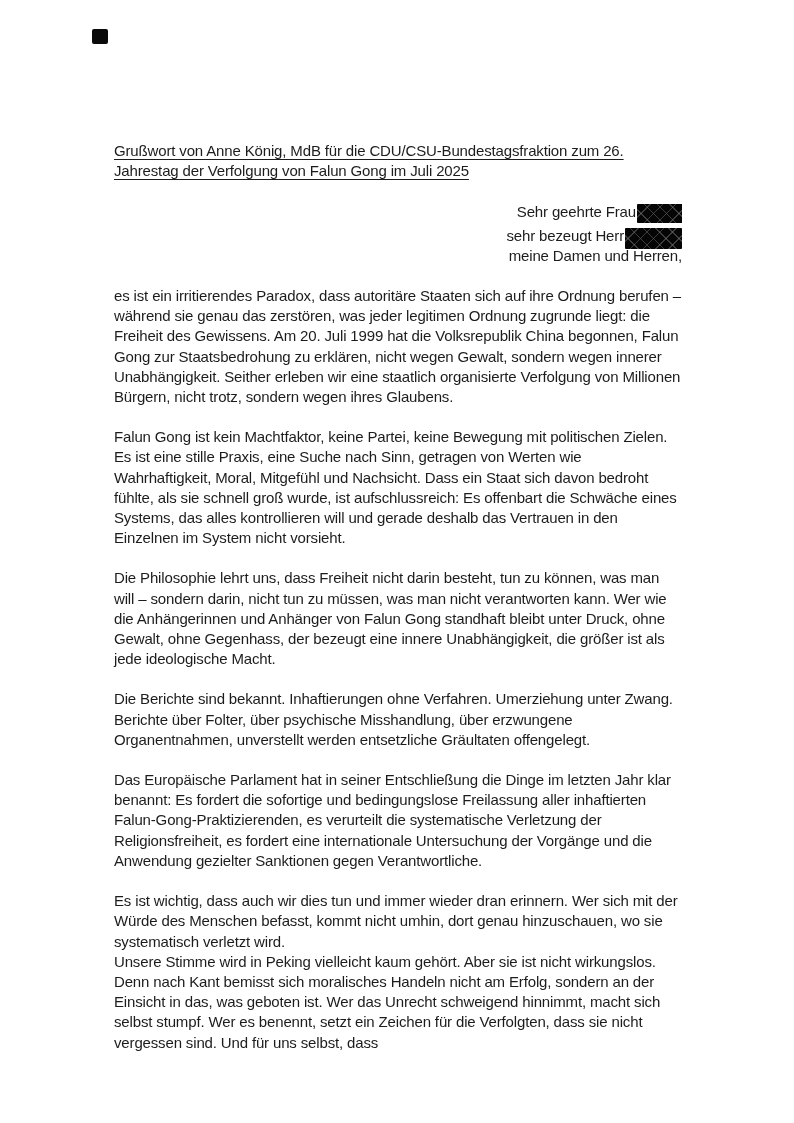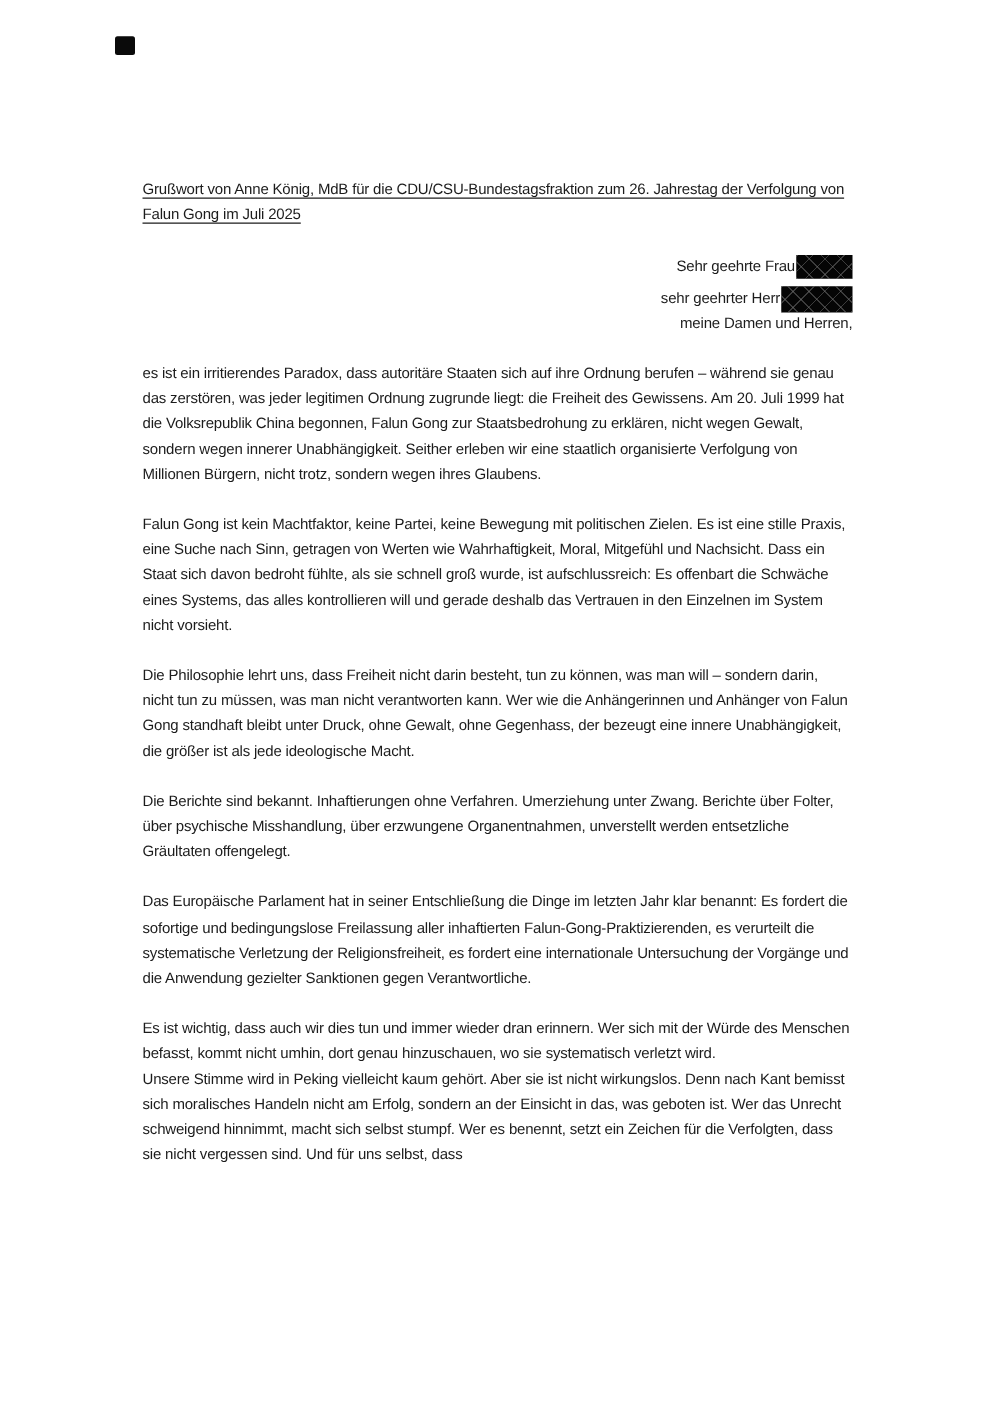--- a/index.html
+++ b/index.html
@@ -23,21 +23,21 @@
     width: 16px;
     height: 15px;
     background: #0a0a0a;
     border-radius: 2px;
   }
   .content {
     position: absolute;
     left: 114px;
     top: 141px;
     width: 568px;
-    font-size: 12px;
+    font-size: 15px;
     line-height: 20.2px;
     letter-spacing: -0.15px;
     color: #1c1c1c;
   }
   .title {
     text-decoration: underline;
     text-underline-offset: 3px;
     text-decoration-thickness: 1px;
     margin: 0 0 20px 0;
   }
@@ -81,21 +81,21 @@
 
   <div class="content">
 
     <div class="title">Grußwort von Anne König, MdB für die CDU/CSU-Bundestagsfraktion zum 26. Jahrestag der Verfolgung von Falun Gong im Juli 2025</div>
 
     <div class="salutation">
       <div class="line">
         <span>Sehr geehrte Frau</span><span class="redaction r1"></span>
       </div>
       <div class="line">
-        <span>sehr geehrter Herr</span><span class="redaction r2"></span>
+        <span>sehr bezeugt Herr</span><span class="redaction r2"></span>
       </div>
       <div class="line">meine Damen und Herren,</div>
     </div>
 
     <div id="paragraphs">
         <p class="para">es ist ein irritierendes Paradox, dass autoritäre Staaten sich auf ihre Ordnung berufen – während sie genau das zerstören, was jeder legitimen Ordnung zugrunde liegt: die Freiheit des Gewissens. Am 20. Juli 1999 hat die Volksrepublik China begonnen, Falun Gong zur Staatsbedrohung zu erklären, nicht wegen Gewalt, sondern wegen innerer Unabhängigkeit. Seither erleben wir eine staatlich organisierte Verfolgung von Millionen Bürgern, nicht trotz, sondern wegen ihres Glaubens.</p>
         <p class="para">Falun Gong ist kein Machtfaktor, keine Partei, keine Bewegung mit politischen Zielen. Es ist eine stille Praxis, eine Suche nach Sinn, getragen von Werten wie Wahrhaftigkeit, Moral, Mitgefühl und Nachsicht. Dass ein Staat sich davon bedroht fühlte, als sie schnell groß wurde, ist aufschlussreich: Es offenbart die Schwäche eines Systems, das alles kontrollieren will und gerade deshalb das Vertrauen in den Einzelnen im System nicht vorsieht.</p>
         <p class="para">Die Philosophie lehrt uns, dass Freiheit nicht darin besteht, tun zu können, was man will – sondern darin, nicht tun zu müssen, was man nicht verantworten kann. Wer wie die Anhängerinnen und Anhänger von Falun Gong standhaft bleibt unter Druck, ohne Gewalt, ohne Gegenhass, der bezeugt eine innere Unabhängigkeit, die größer ist als jede ideologische Macht.</p>
         <p class="para">Die Berichte sind bekannt. Inhaftierungen ohne Verfahren. Umerziehung unter Zwang. Berichte über Folter, über psychische Misshandlung, über erzwungene Organentnahmen, unverstellt werden entsetzliche Gräultaten offengelegt.</p>
         <p class="para">Das Europäische Parlament hat in seiner Entschließung die Dinge im letzten Jahr klar benannt: Es fordert die sofortige und bedingungslose Freilassung aller inhaftierten Falun-Gong-Praktizierenden, es verurteilt die systematische Verletzung der Religionsfreiheit, es fordert eine internationale Untersuchung der Vorgänge und die Anwendung gezielter Sanktionen gegen Verantwortliche.</p>

